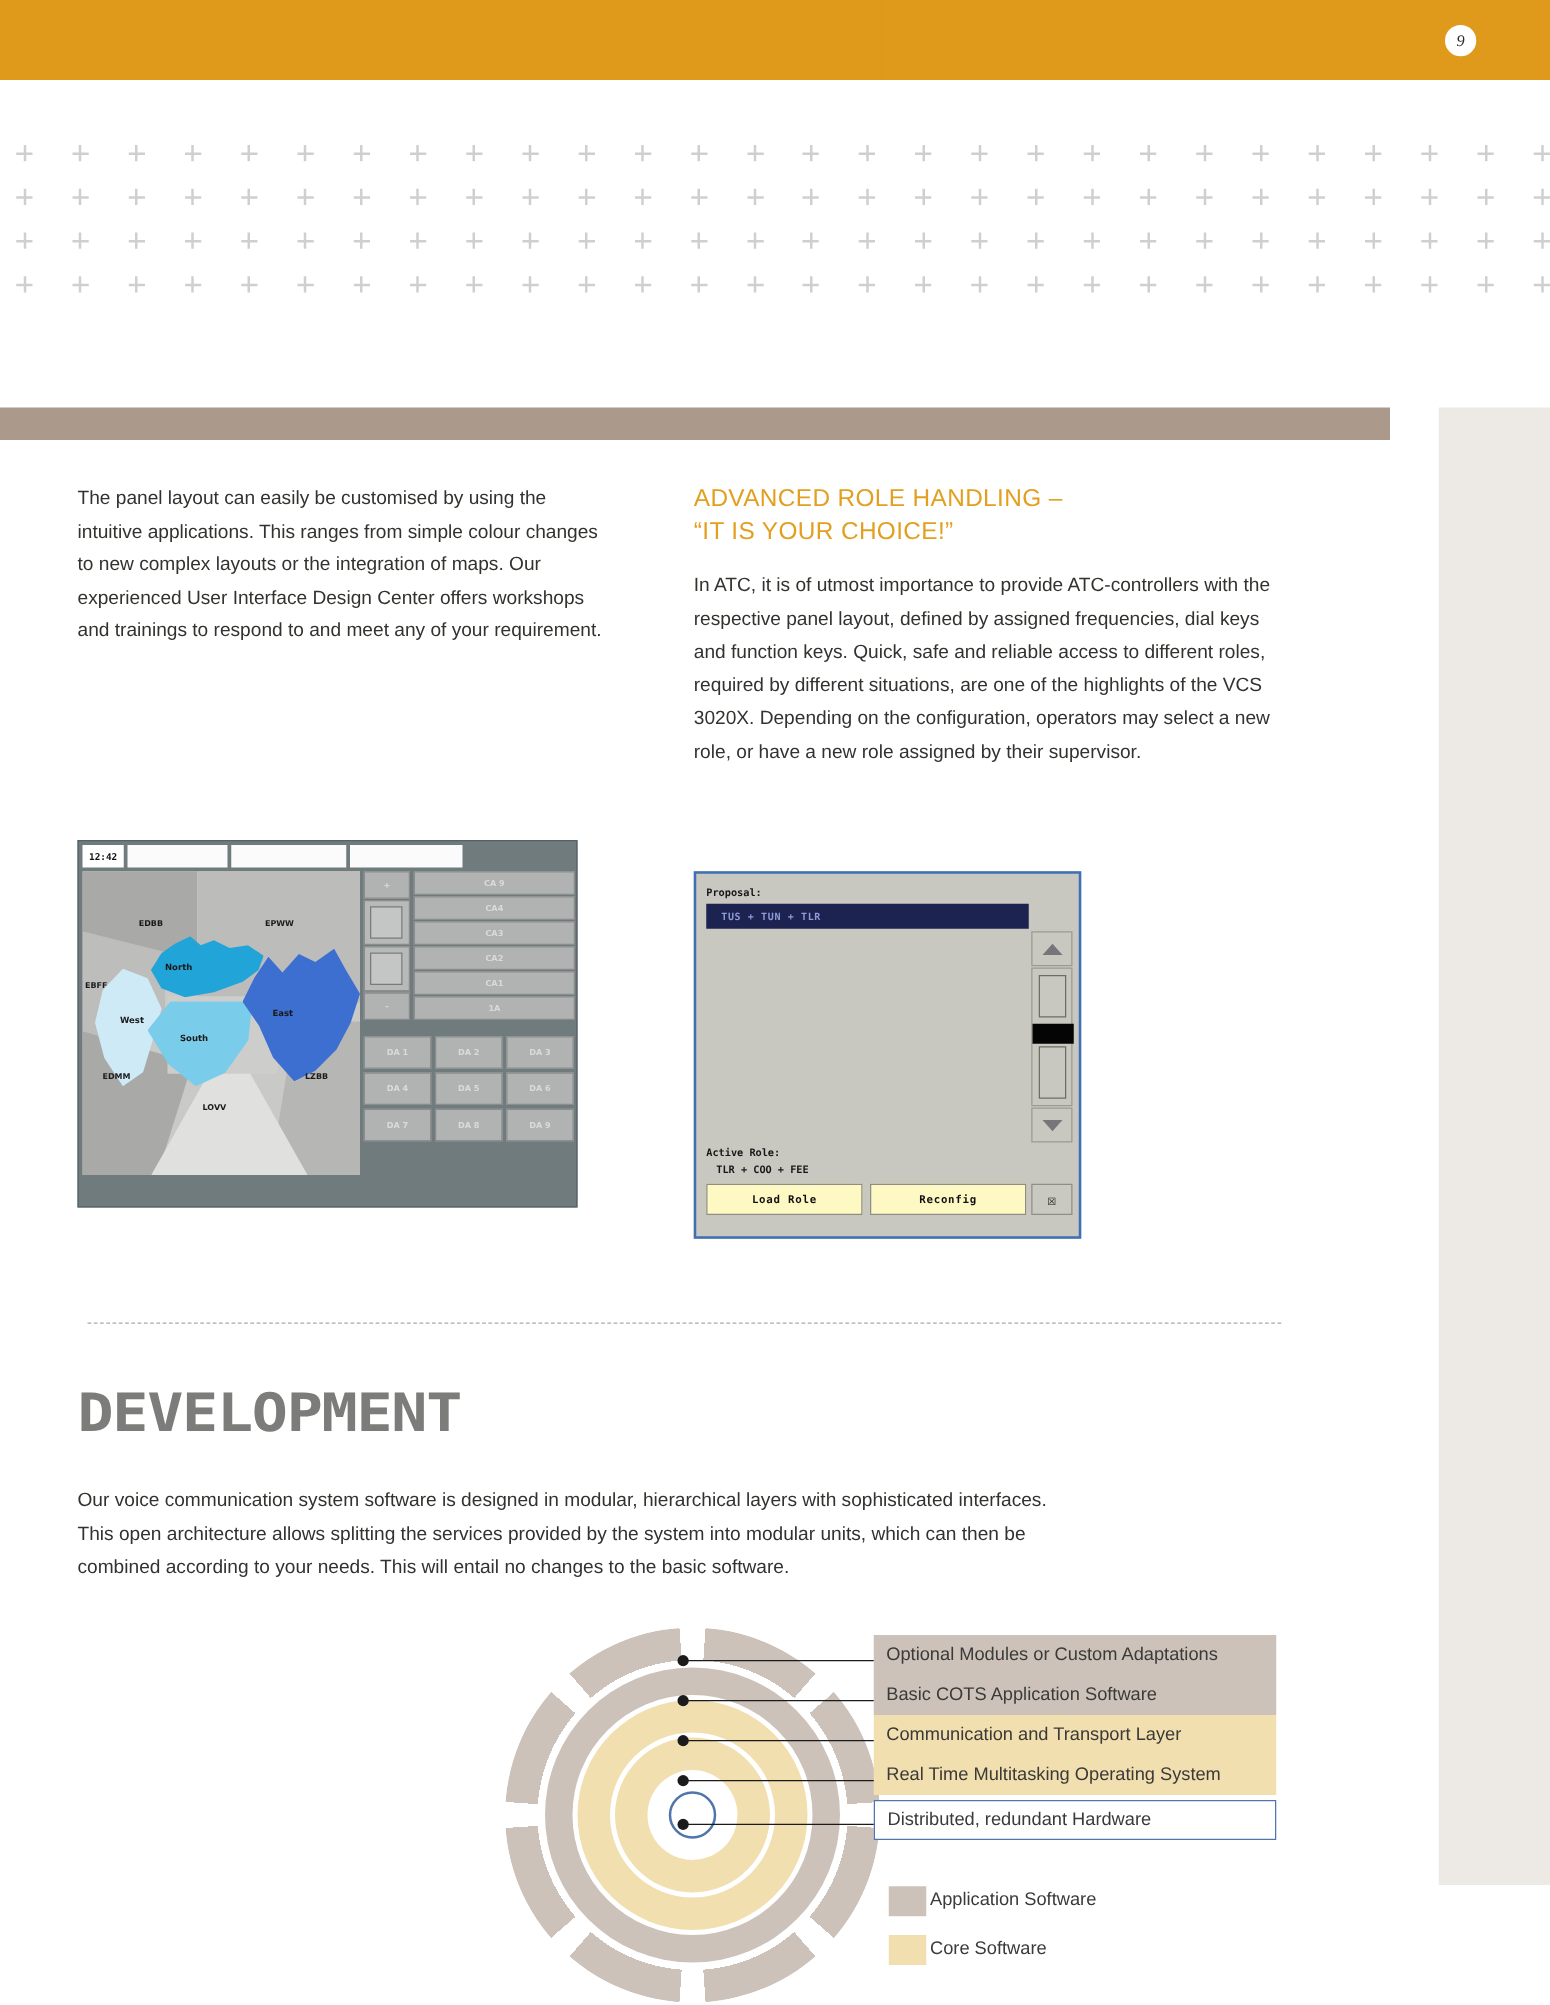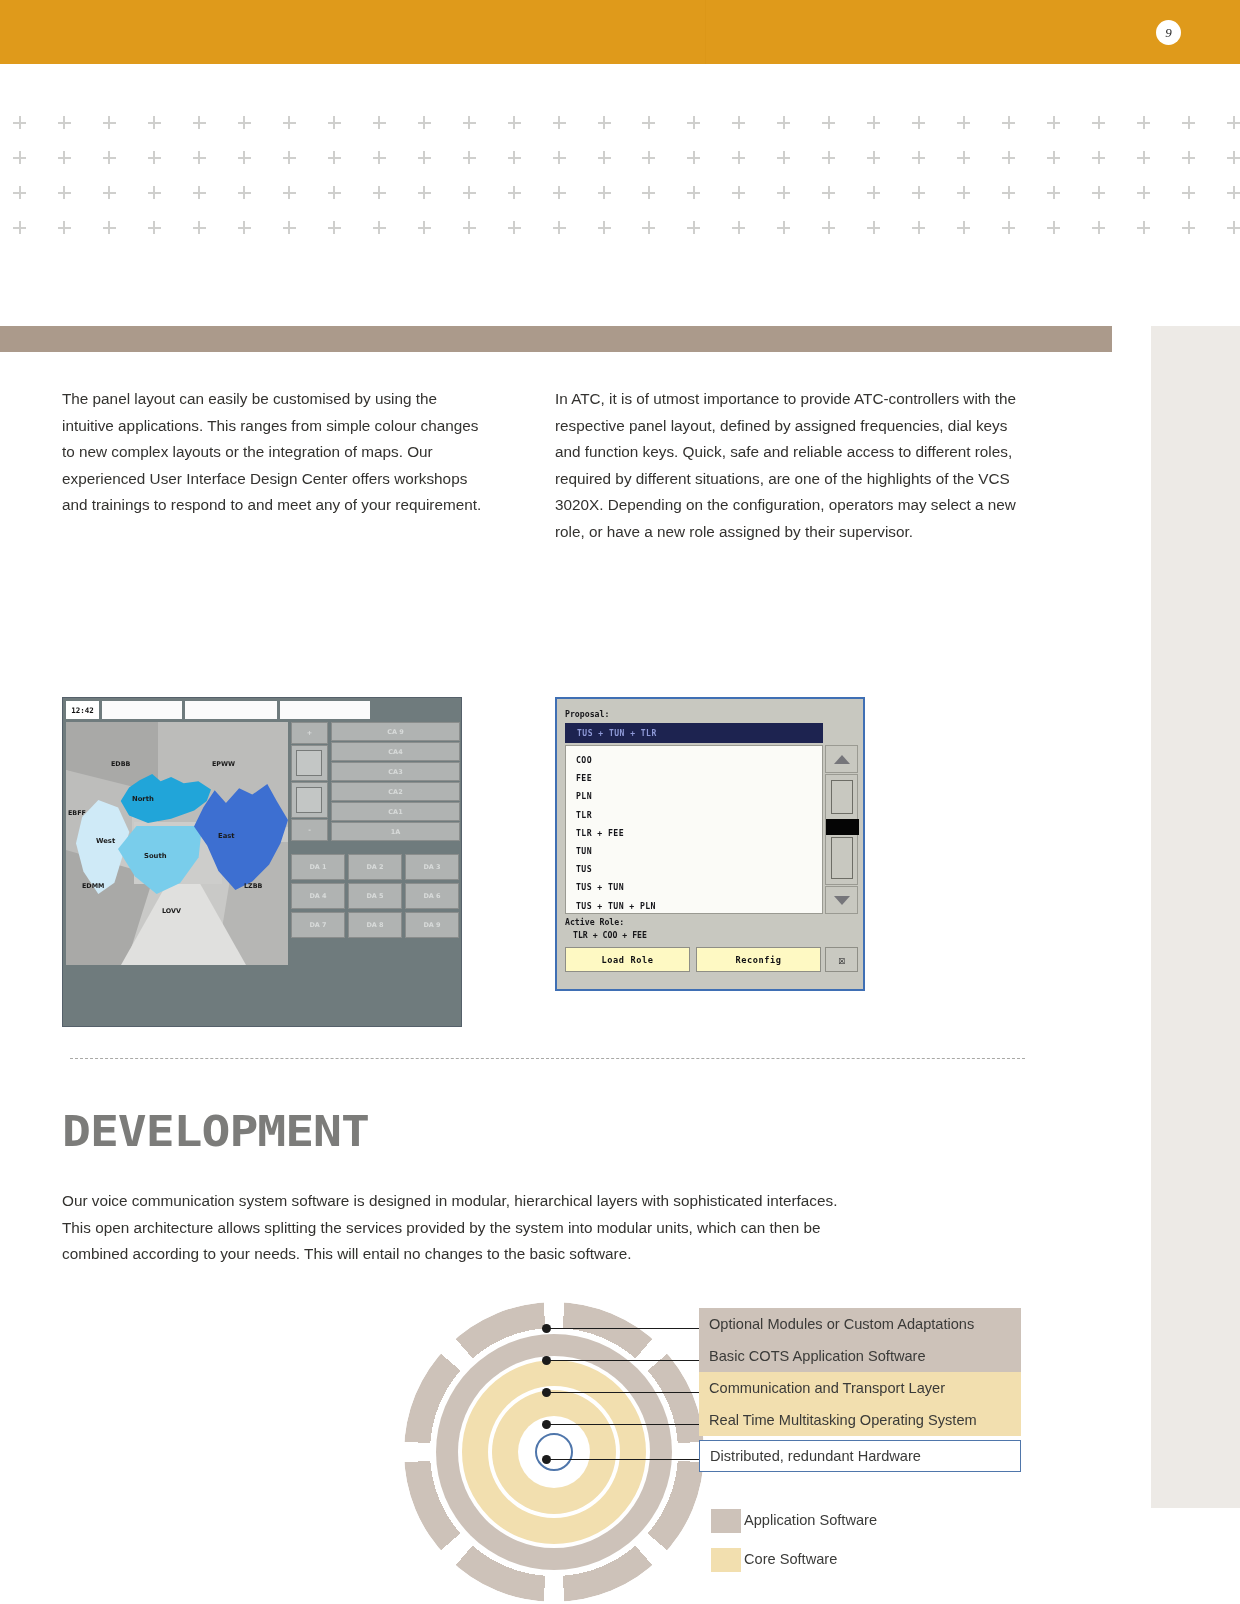--- a/index.html
+++ b/index.html
@@ -67,22 +67,22 @@
     margin-bottom:18px;
   }
   p.body-copy{
     font-size:15.3px;
     line-height:26.5px;
     color:#33322f;
   }
 
   
   .shot-map{
-    position:absolute; left:62px; top:697px;
-    width:400px; height:330px;
+    position:absolute; left:62px; top:672px;
+    width:400px; height:294px;
     background:#6f7b7d;
     border:1px solid #55606a;
     overflow:hidden;
   }
   .map-topbar{
     position:absolute; left:3px; top:3px; width:394px; height:18px;
     display:flex; gap:3px;
   }
   .map-clock{
     width:33px; background:#ffffff; color:#111; font-size:7.5px;
@@ -371,20 +371,21 @@
   </div>
 
 <div class="taupe-bar"></div>
 <div class="margin-strip"></div>
 
 <div class="col col-left">
   <p class="body-copy">The panel layout can easily be customised by using the intuitive applications. This ranges from simple colour changes to new complex layouts or the integration of maps. Our experienced User Interface Design Center offers workshops and trainings to respond to and meet any of your requirement.</p>
 </div>
 
 <div class="col col-right">
+  <h2 class="section-title">ADVANCED ROLE HANDLING –<br>“IT IS YOUR CHOICE!”</h2>
   <p class="body-copy">In ATC, it is of utmost importance to provide ATC-controllers with the respective panel layout, defined by assigned frequencies, dial keys and function keys. Quick, safe and reliable access to different roles, required by different situations, are one of the highlights of the VCS 3020X. Depending on the configuration, operators may select a new role, or have a new role assigned by their supervisor.</p>
 </div>
 
 <div class="shot-map">
   <div class="map-topbar">
     <div class="map-clock">12:42</div>
     <div class="map-topslot ts1"></div>
     <div class="map-topslot ts2"></div>
     <div class="map-topslot ts3"></div>
   </div>
@@ -436,31 +437,20 @@
       <div class="btn-dim" style="position: absolute; left: 57px; top: 190px; width: 54px; height: 26px;">DA 8</div>
       <div class="btn-dim" style="position: absolute; left: 114px; top: 190px; width: 54px; height: 26px;">DA 9</div>
     </div>
 
 </div>
 
 <div class="shot-role">
   <div class="role-lbl" style="left:8px; top:10px;">Proposal:</div>
   <div class="role-prop">TUS + TUN + TLR</div>
 
-  <div class="role-list" id="role-list">
-      <div class="role-item">COO</div>
-      <div class="role-item">FEE</div>
-      <div class="role-item">PLN</div>
-      <div class="role-item">TLR</div>
-      <div class="role-item">TLR + FEE</div>
-      <div class="role-item">TUN</div>
-      <div class="role-item">TUS</div>
-      <div class="role-item">TUS + TUN</div>
-      <div class="role-item">TUS + TUN + PLN</div>
-    </div>
 
   <div class="role-scroll">
     <div class="sb-arrow" style="top:0;">
       <div class="sb-tri" style="border-left:8px solid transparent;border-right:8px solid transparent;border-bottom:9px solid #76767a;"></div>
     </div>
     <div class="sb-track">
       <div class="sb-thumb" style="top:5px; height:34px;"></div>
       <div class="sb-black" style="top:44px;"></div>
       <div class="sb-thumb" style="top:62px; height:42px;"></div>
     </div>

